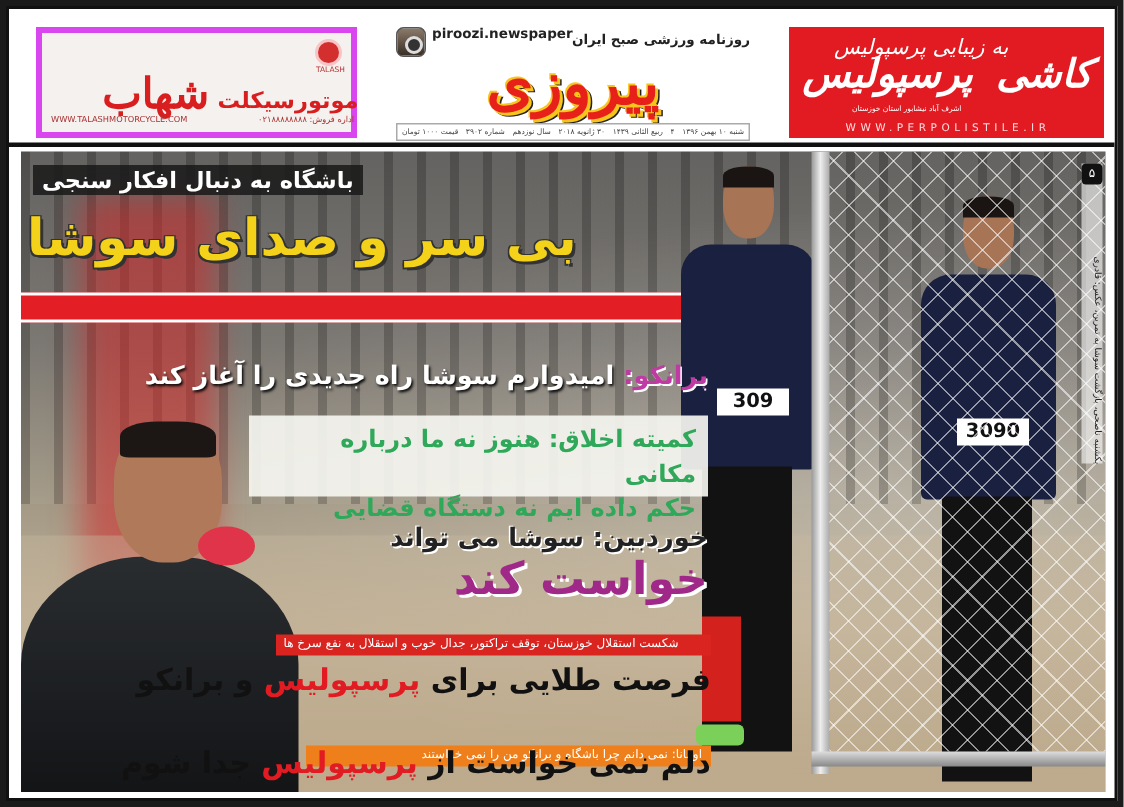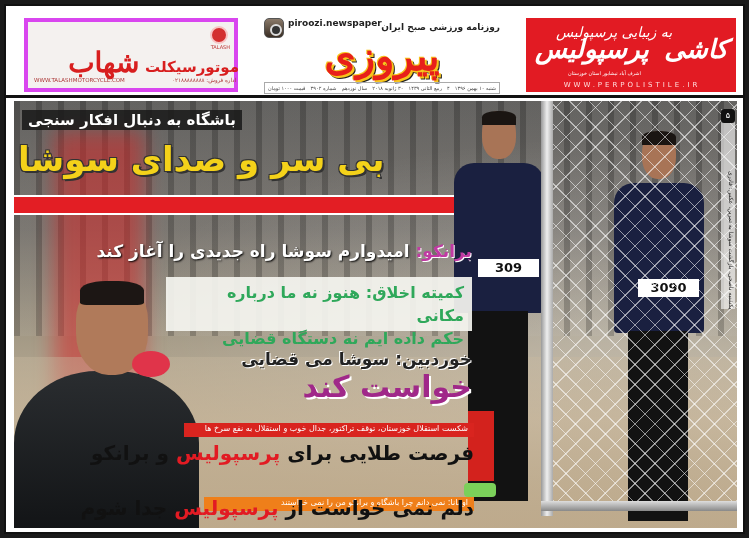--- a/index.html
+++ b/index.html
@@ -139,21 +139,21 @@
       position: absolute; left: 118px; top: 70px; width: 38px; height: 26px;
       border-radius: 50%; background: #e0344a;
     }
 
     .keeper {
       position: absolute; width: 90px; height: 400px;
     }
     .keeper .k-head { position: absolute; left: 28px; top: 0; width: 34px; height: 48px; border-radius: 45%; background: #a87456; }
     .keeper .k-hair { position: absolute; left: 28px; top: 0; width: 34px; height: 14px; border-radius: 45% 45% 0 0; background: #1a1512; }
     .keeper .k-shirt { position: absolute; left: 0; top: 52px; width: 90px; height: 150px; border-radius: 20px 20px 4px 4px; background: #1a2040; }
-    .keeper .k-number { position: absolute; left: 24px; top: 148px; width: 61px; height: 18px; background: #fff; color: #111; font-size: 13px; font-weight: bold; text-align: center; line-height: 18px; }
+    .keeper .k-number { position: absolute; left: 24px; top: 148px; width: 48px; height: 18px; background: #fff; color: #111; font-size: 13px; font-weight: bold; text-align: center; line-height: 18px; }
     .keeper .k-legs { position: absolute; left: 14px; top: 200px; width: 60px; height: 190px; background: #121212; }
     .keeper .k-sock { position: absolute; left: 14px; top: 300px; width: 26px; height: 70px; background: #d3221d; }
     .keeper .k-boot { position: absolute; left: 10px; top: 372px; width: 32px; height: 14px; border-radius: 4px; background: #7bd05a; }
 
     .goal-post {
       position: absolute; left: 527px; top: 0; width: 12px; height: 415px;
       background: linear-gradient(90deg, #999, #eee, #aaa);
     }
     .goal-bar {
       position: absolute; left: 527px; top: 400px; width: 196px; height: 10px;
@@ -213,21 +213,21 @@
       text-shadow: 1px 1px 0 #fff, -1px -1px 0 #fff;
     }
     .purple-line {
       position: absolute; left: 200px; top: 268px; width: 258px; direction: rtl; text-align: right; white-space: nowrap;
       font-size: 30px; font-weight: bold; color: #a02889;
       text-shadow: 2px 2px 0 #fff;
     }
     .red-strip {
       position: absolute; left: 170px; top: 322px; width: 290px; height: 14px;
       background: #d9241f; color: #fff; font-size: 8px; direction: rtl; text-align: right;
-      padding: 1px 6px; white-space: nowrap; overflow: hidden;
+      padding: 1px 22px; white-space: nowrap; overflow: hidden;
     }
     .line-golden {
       position: absolute; left: 176px; top: 340px; width: 284px; direction: rtl; text-align: right; white-space: nowrap;
       font-size: 20px; font-weight: bold; color: #111;
     }
     .hl-red { color: #e21b23; }
     .orange-strip {
       position: absolute; left: 190px; top: 378px; width: 270px; height: 14px;
       background: #ef7f1a; color: #fff; font-size: 8px; direction: rtl; text-align: right;
       padding: 1px 6px; white-space: nowrap; overflow: hidden; margin-top: 18px;
@@ -323,21 +323,21 @@
     <div class="quote-line">
       <span class="speaker">برانکو:</span>
       <span>امیدوارم سوشا راه جدیدی را آغاز کند</span>
     </div>
 
     <div class="green-box">
       <div>کمیته اخلاق: هنوز نه ما درباره مکانی</div>
       <div>حکم داده ایم نه دستگاه قضایی</div>
     </div>
 
-    <div class="dark-line">خوردبین: سوشا می قضایی</div>
+    <div class="dark-line">خوردبین: سوشا می تواند</div>
     <div class="purple-line">خواست کند</div>
 
     <div class="red-strip">شکست استقلال خوزستان، توقف تراکتور، جدال خوب و استقلال به نفع سرخ ها</div>
     <div class="line-golden">
       <span>فرصت طلایی برای</span>
       <span class="hl-red">پرسپولیس</span>
       <span>و برانکو</span>
     </div>
 
     <div class="orange-strip">اومانا: نمی دانم چرا باشگاه و برانکو من را نمی خواستند</div>

